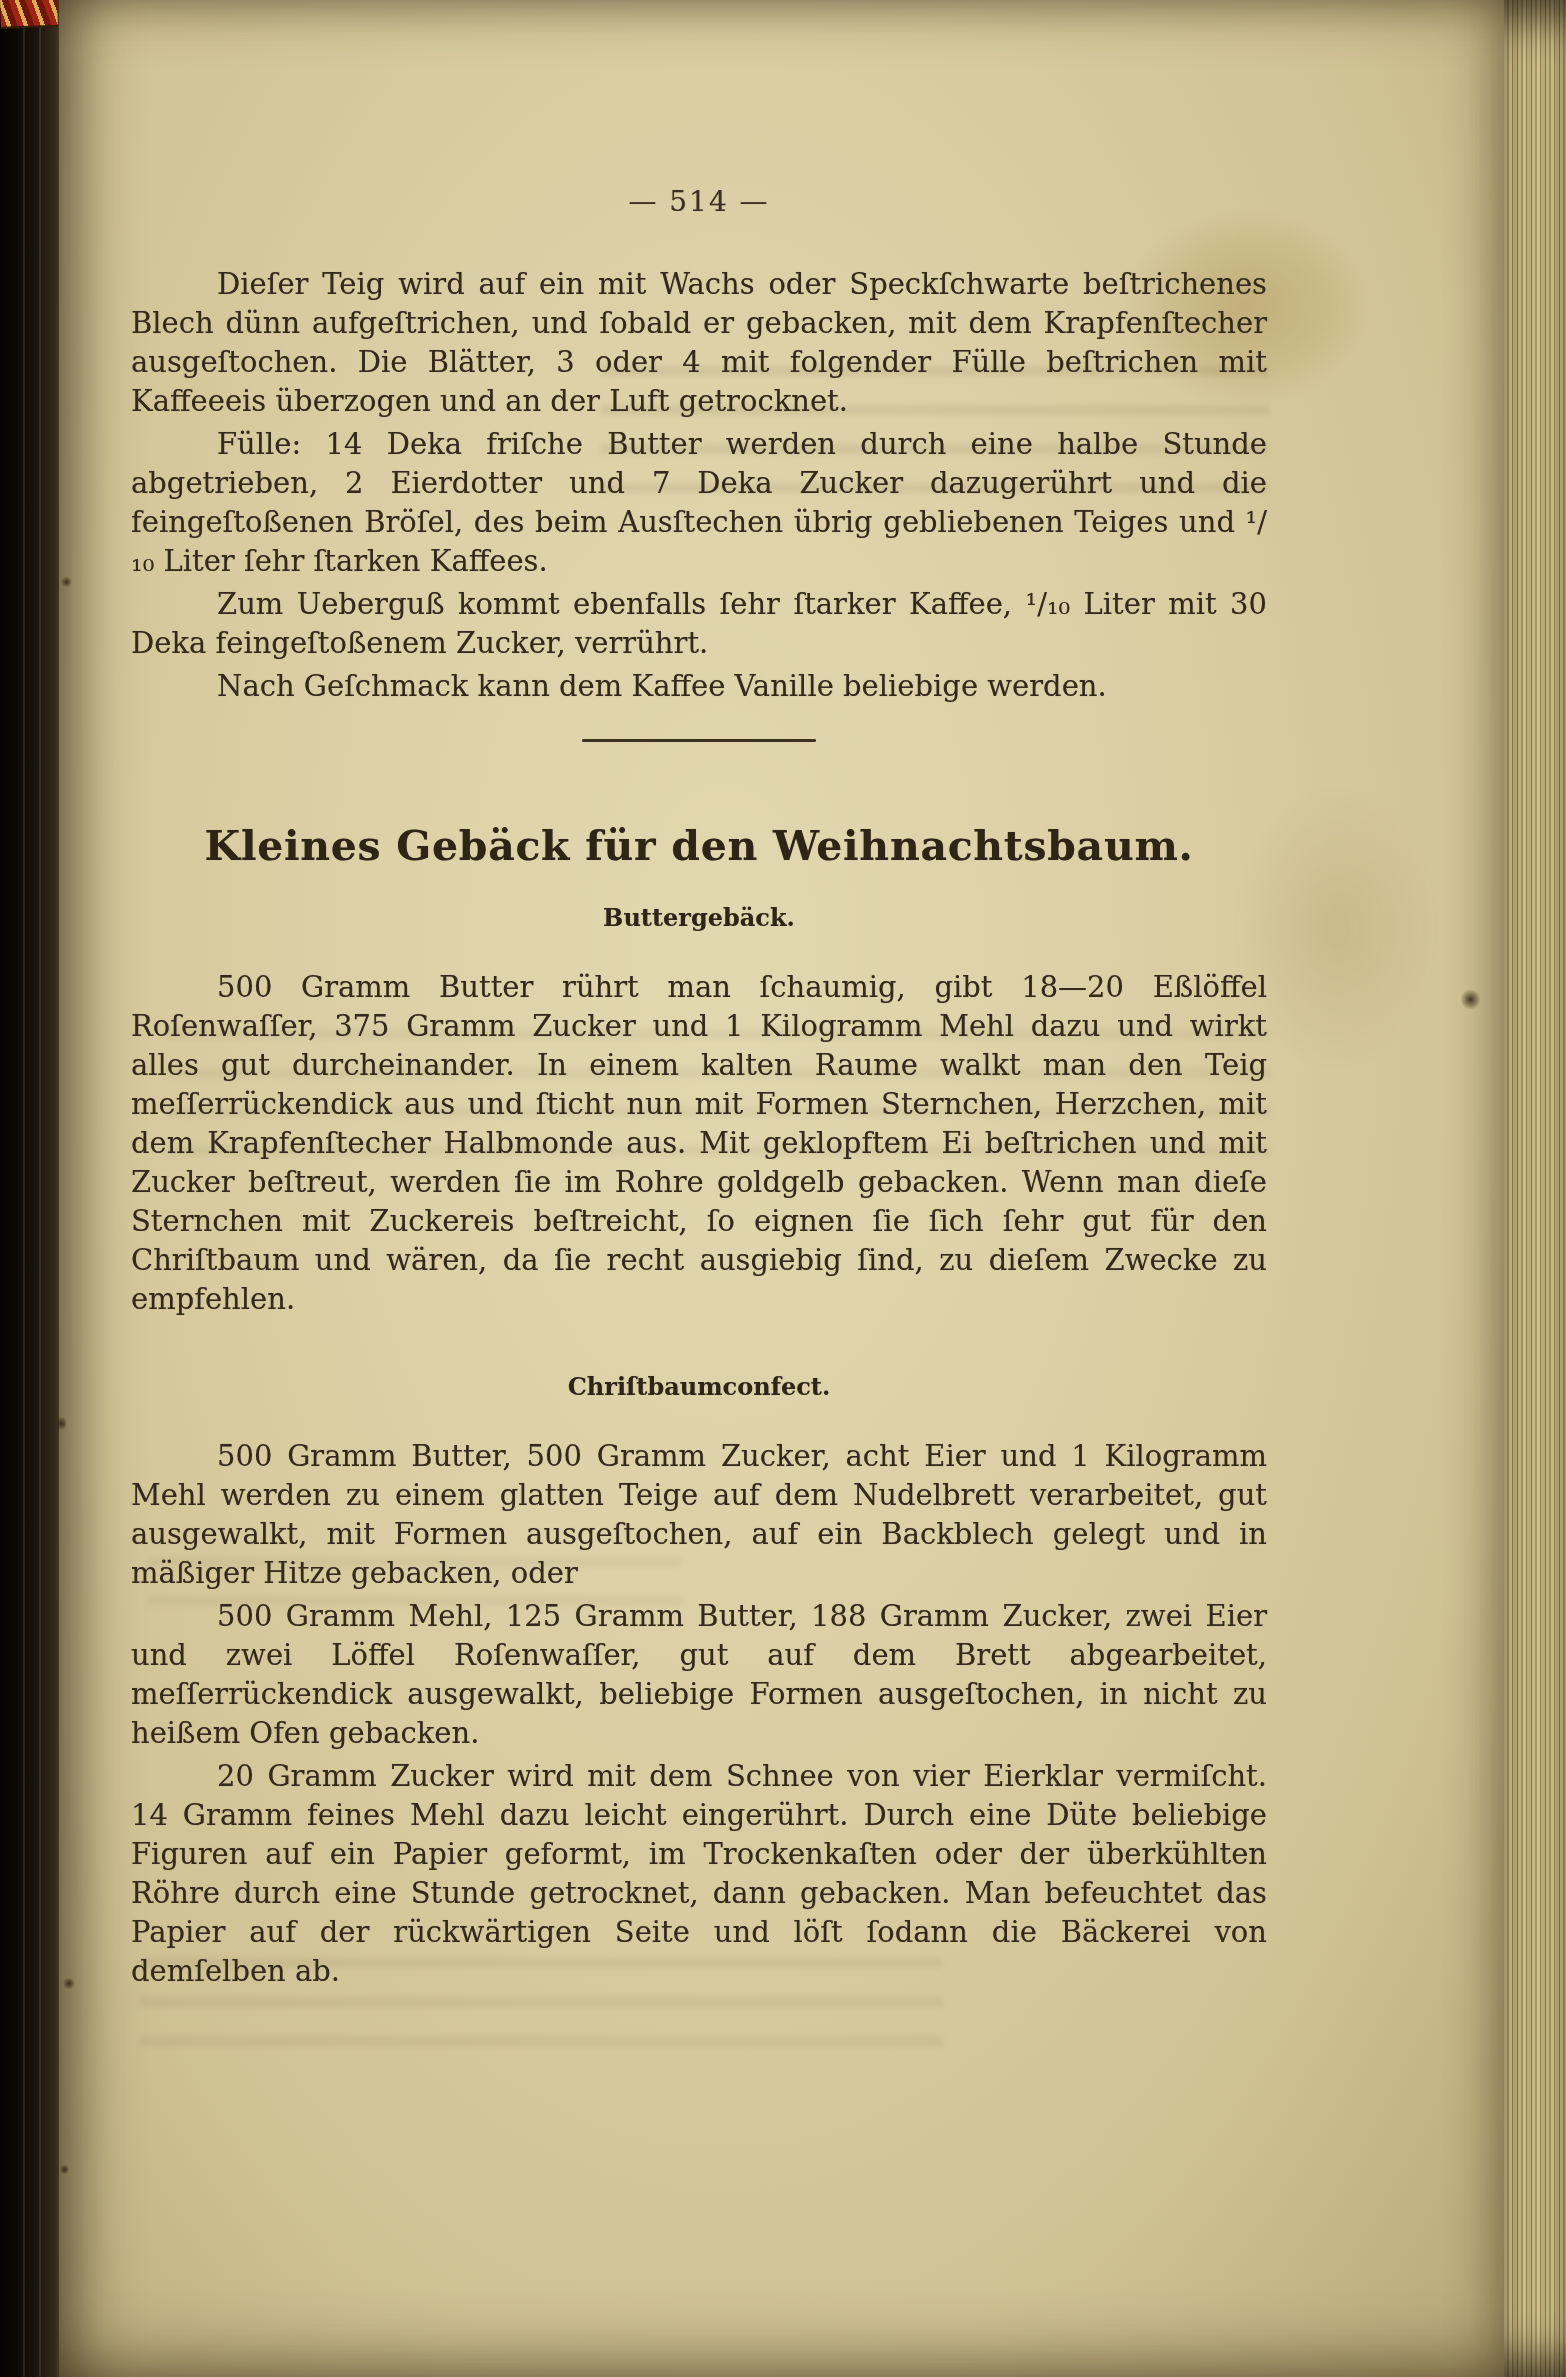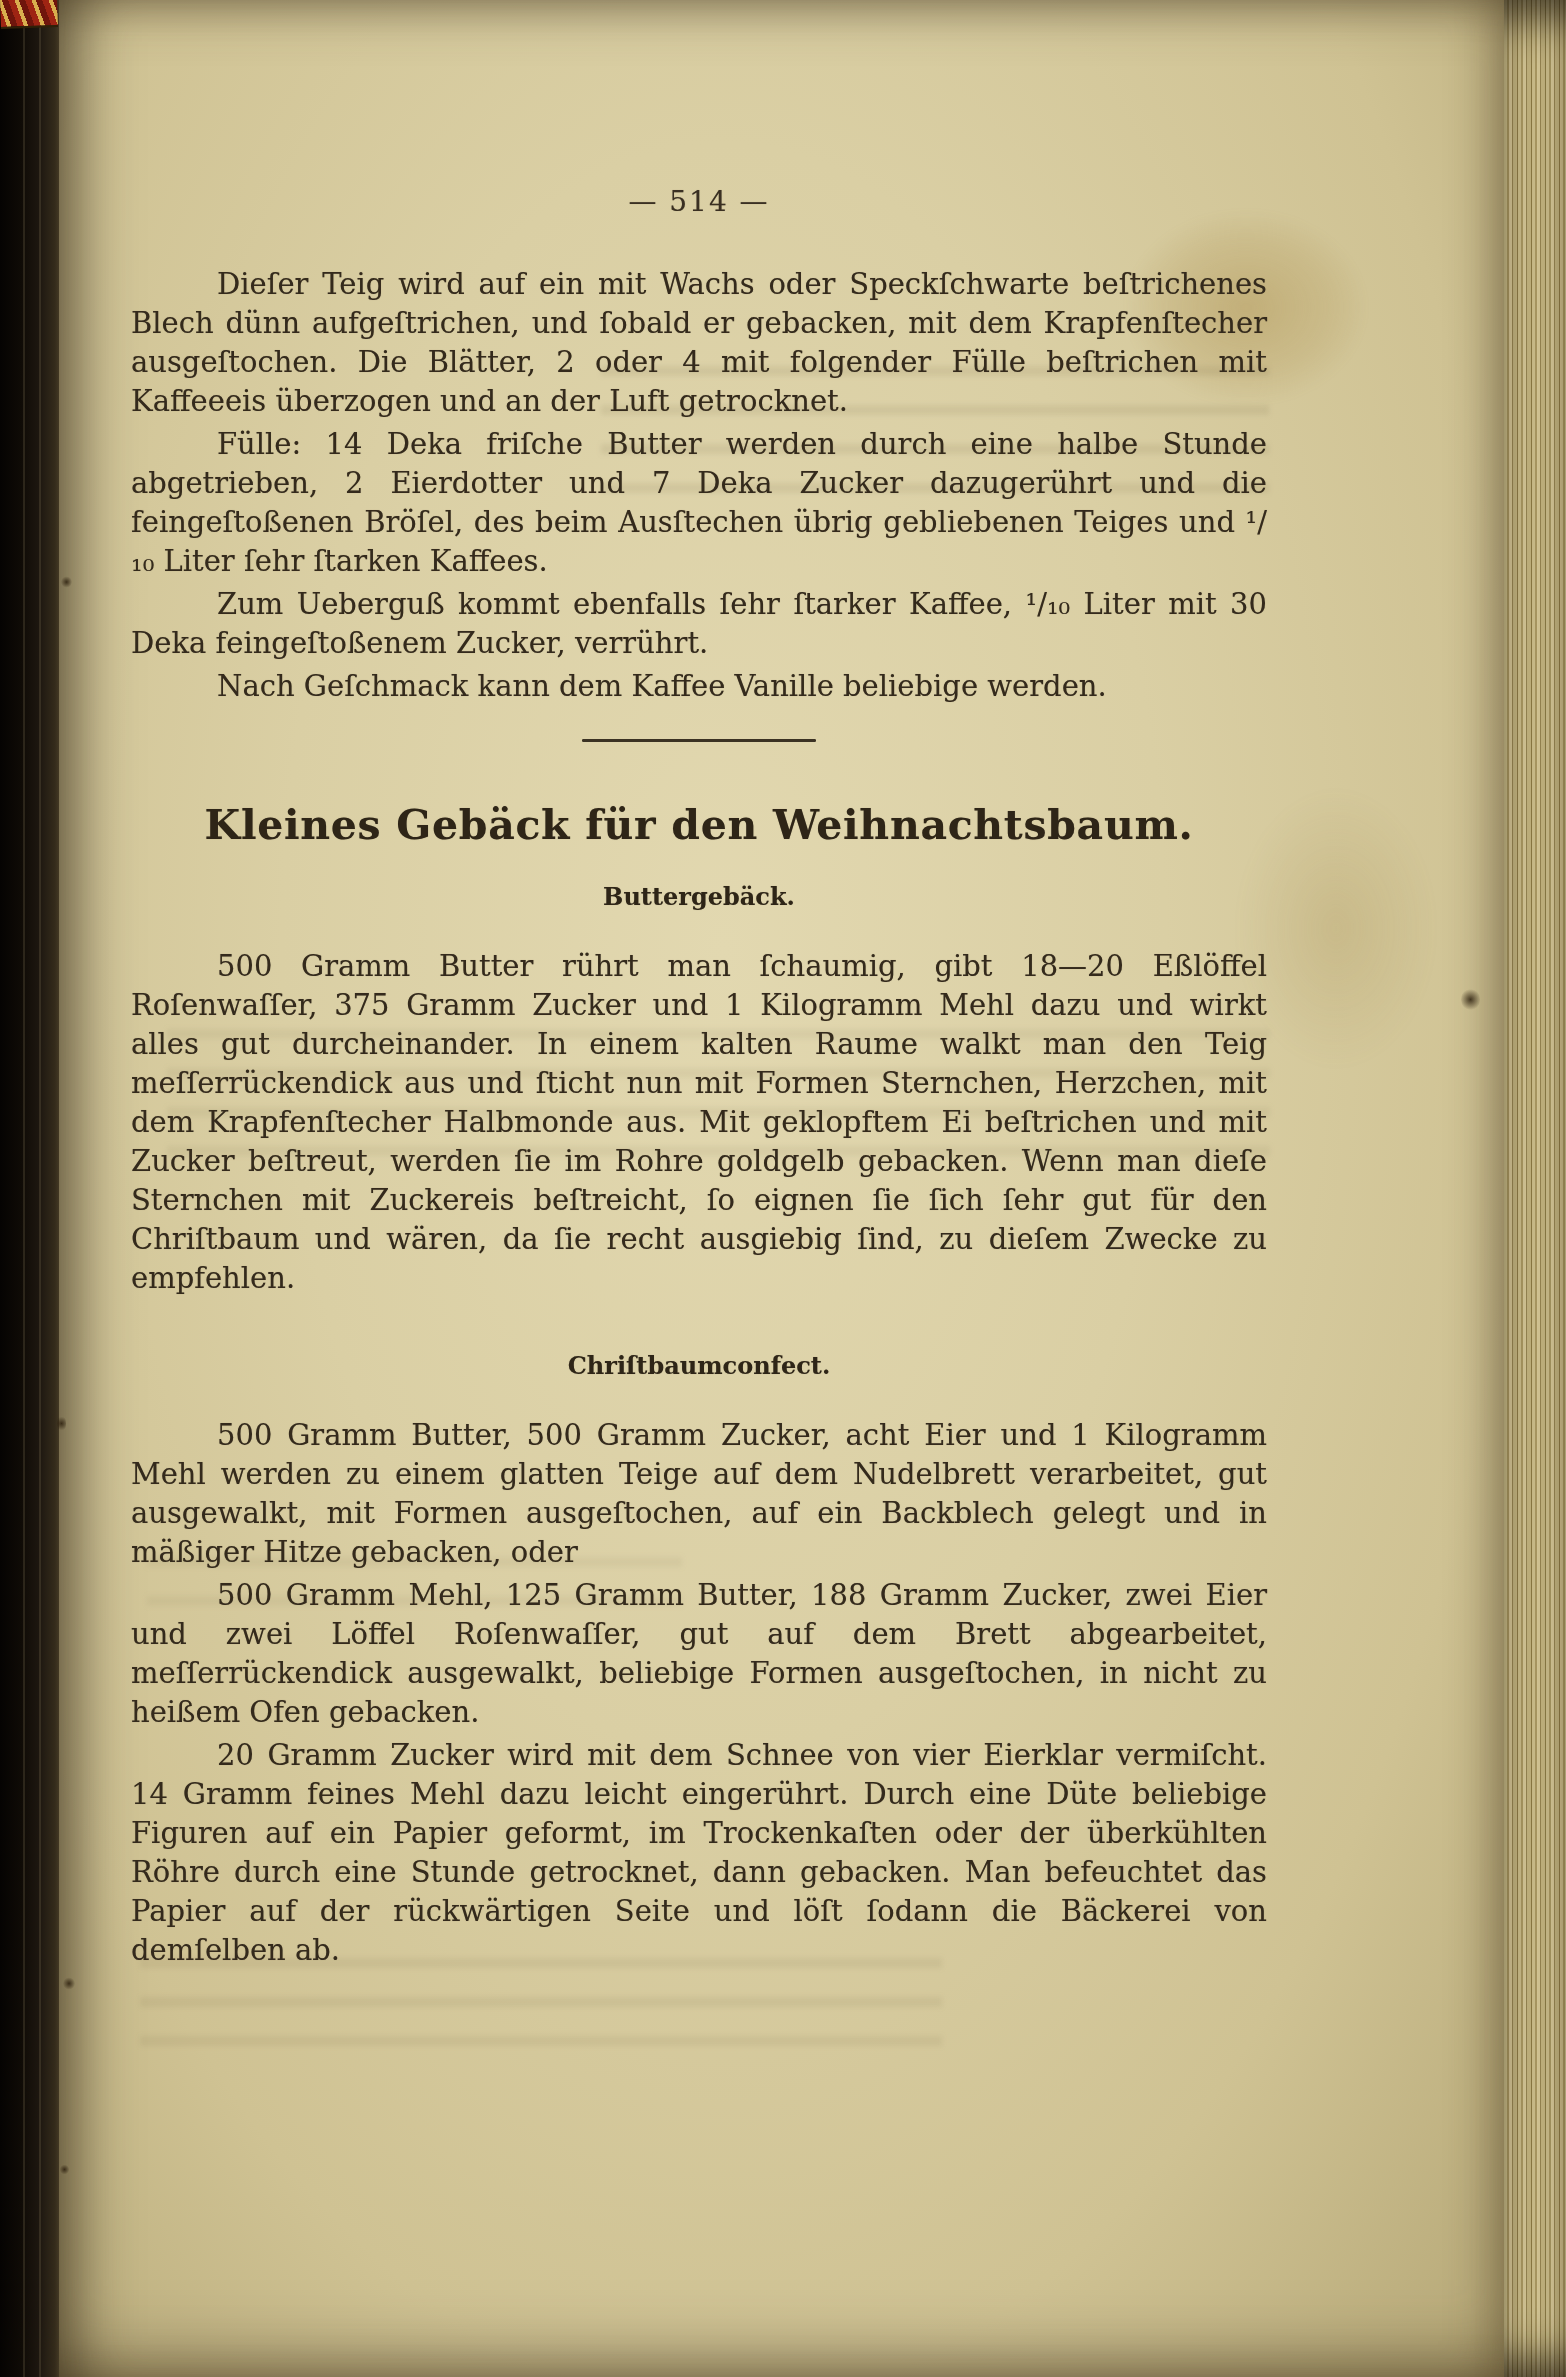--- a/index.html
+++ b/index.html
@@ -66,21 +66,21 @@
     margin-bottom: 44px; color: #3a3022;
   }
   .para { text-indent: 86px; margin-bottom: 4px; }
   .rule {
     width: 234px; height: 2.7px; background: #3b3223;
     margin: 33px auto 0 auto; border-radius: 1.3px;
   }
   .section-title {
     font-weight: bold; text-align: center; text-indent: 0;
     font-size: 41px; line-height: 49px; letter-spacing: 0.7px;
-    margin-top: 59px; color: #2e2517;
+    margin-top: 80px; color: #2e2517;
   }
   .sub-title {
     font-weight: bold; text-align: center; text-indent: 0;
     font-size: 24px; line-height: 39px;
     margin-top: 27px; margin-bottom: 31px; color: #2e2517;
   }
   .sub-title.second { margin-top: 48px; }
 
   
   .stain, .speck, .bleed { position: absolute; pointer-events: none; }
@@ -138,21 +138,21 @@
   <div class="speck" id="speck-right-mid"></div>
   <div class="speck" id="speck-left-1"></div>
   <div class="speck" id="speck-left-2"></div>
   <div class="speck" id="speck-left-3"></div>
   <div class="speck" id="speck-left-4"></div>
 
   <div class="text-block">
 
     <div class="page-number">— 514 —</div>
 
-    <p class="para">Dieſer Teig wird auf ein mit Wachs oder Speckſchwarte beſtrichenes Blech dünn aufgeſtrichen, und ſobald er gebacken, mit dem Krapfenſtecher ausgeſtochen. Die Blätter, 2 oder 4 mit folgender Fülle beſtrichen mit Kaffeeeis überzogen und an der Luft getrocknet.</p>
+    <p class="para">Dieſer Teig wird auf ein mit Wachs oder Speckſchwarte beſtrichenes Blech dünn aufgeſtrichen, und ſobald er gebacken, mit dem Krapfenſtecher ausgeſtochen. Die Blätter, 3 oder 4 mit folgender Fülle beſtrichen mit Kaffeeeis überzogen und an der Luft getrocknet.</p>
     <p class="para">Fülle: 14 Deka friſche Butter werden durch eine halbe Stunde abgetrieben, 2 Eierdotter und 7 Deka Zucker dazugerührt und die feingeſtoßenen Bröſel, des beim Ausſtechen übrig gebliebenen Teiges und ¹/₁₀ Liter ſehr ſtarken Kaffees.</p>
     <p class="para">Zum Ueberguß kommt ebenfalls ſehr ſtarker Kaffee, ¹/₁₀ Liter mit 30 Deka feingeſtoßenem Zucker, verrührt.</p>
     <p class="para">Nach Geſchmack kann dem Kaffee Vanille beliebige werden.</p>
 
     <div class="rule"></div>
 
     <h1 class="section-title">Kleines Gebäck für den Weihnachtsbaum.</h1>
 
     <h2 class="sub-title">Buttergebäck.</h2>
 

